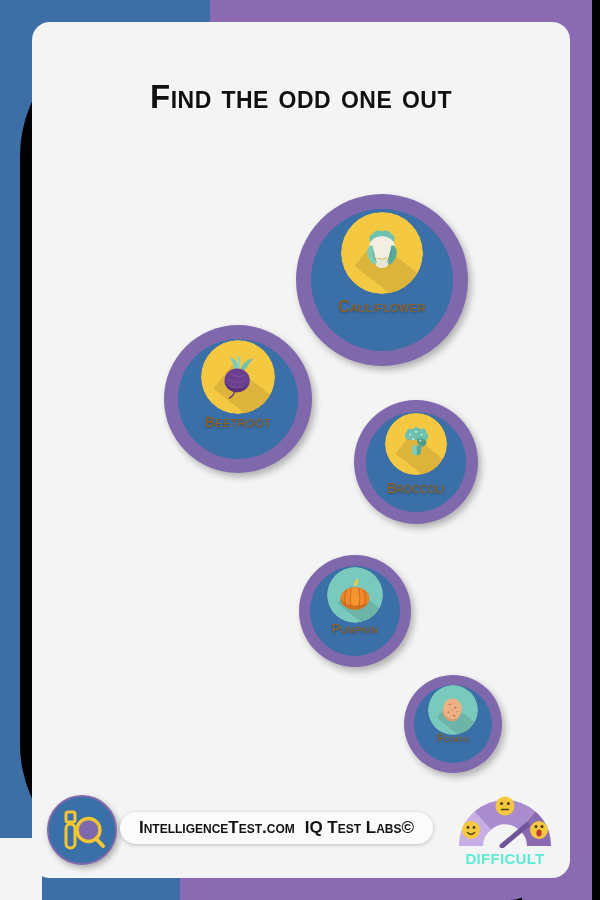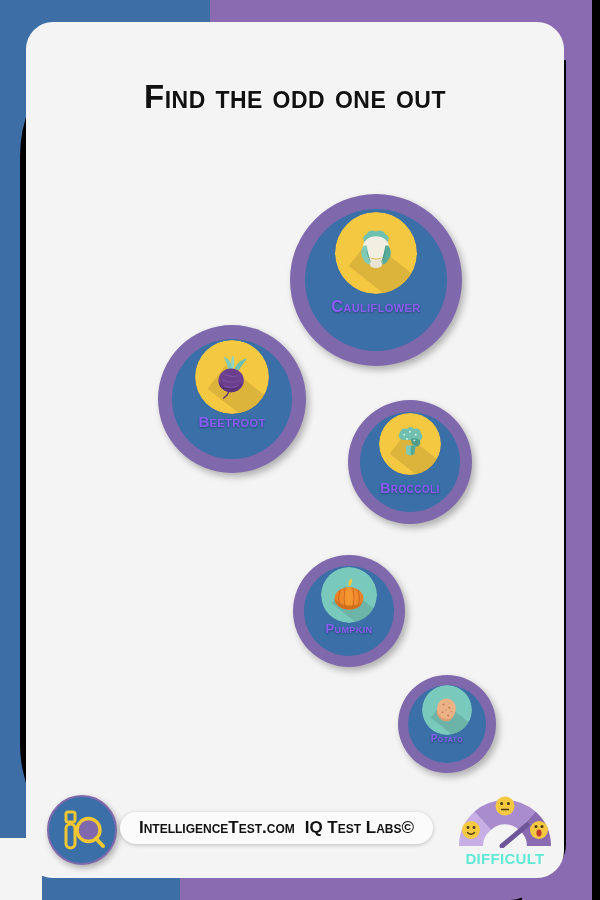--- a/index.html
+++ b/index.html
@@ -13,22 +13,22 @@
   }
   .arc-purple{
     position:absolute;right:8px;top:0;width:70px;height:900px;
   }
   .arc-blue{
     position:absolute;left:0;top:0;width:240px;height:900px;
   }
 
   
   #card{
-    position:absolute;left:26px;top:22px;width:538px;height:856px;
-    background:#f4f4f5;border-radius:27px;
+    position:absolute;left:32px;top:22px;width:538px;height:856px;
+    background:#f4f4f5;border-radius:18px;
     box-shadow:0 0 0 0 rgba(0,0,0,0);
     overflow:hidden;
   }
 
   
   #title{
     position:absolute;left:0;top:56px;width:538px;text-align:center;
     font-size:33px;font-weight:700;color:#111;
     font-variant:small-caps;letter-spacing:.5px;
     text-shadow:1px 1px 0 rgba(255,255,255,.9);
@@ -49,22 +49,22 @@
   .badge .iconbg{position:absolute;inset:0;border-radius:50%;}
   .badge .shade{
     position:absolute;left:42%;top:34%;width:150%;height:40%;
     background:rgba(0,0,0,.10);transform:rotate(38deg);transform-origin:0 0;
   }
   .badge .glyph{
     position:absolute;left:0;top:0;width:100%;height:100%;
     display:flex;align-items:center;justify-content:center;
   }
   .badge .label{
-    position:absolute;left:0;width:100%;text-align:center;color:#8b5cf6;
-    font-variant:small-caps;font-weight:700;letter-spacing:.4px;
+    position:absolute;left:0;width:100%;text-align:center;color:#a16207;
+    font-variant:small-caps;font-weight:400;letter-spacing:.4px;
     text-shadow:0 1px 2px rgba(0,0,0,.35);
   }
 
   
   #logo{
     position:absolute;left:47px;top:795px;width:66px;height:66px;border-radius:50%;
     background:#3a6fa8;border:2px solid #7f68ac;box-shadow:2px 3px 6px rgba(0,0,0,.3);
   }
   #brandpill{
     position:absolute;left:120px;top:812px;width:313px;height:32px;border-radius:16px;

